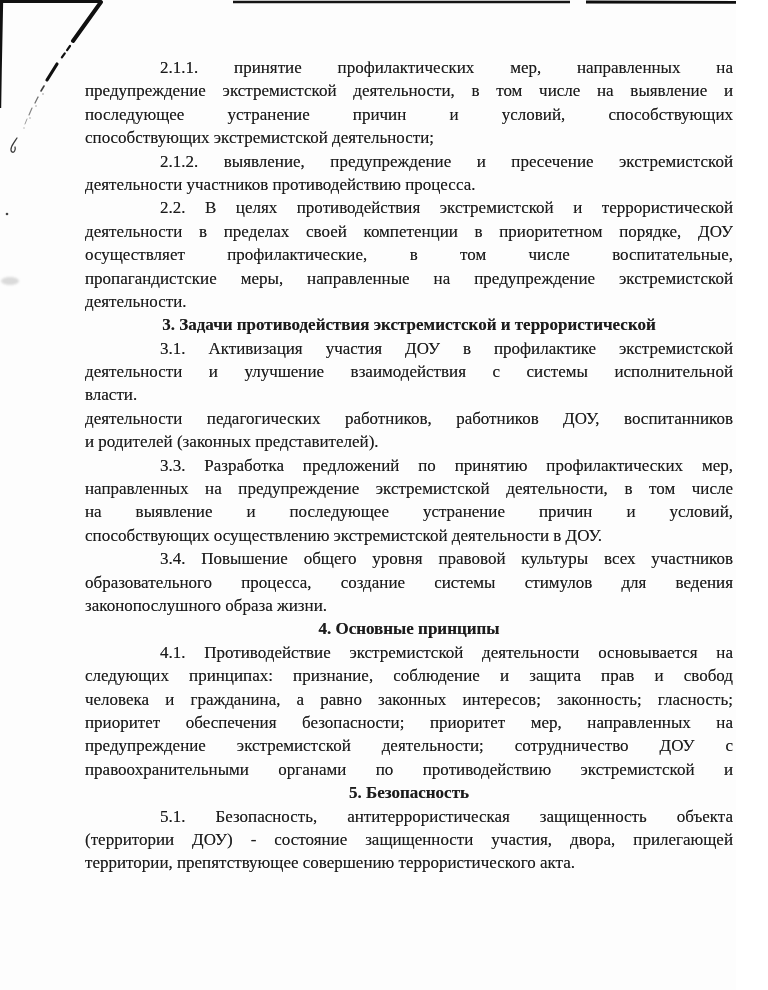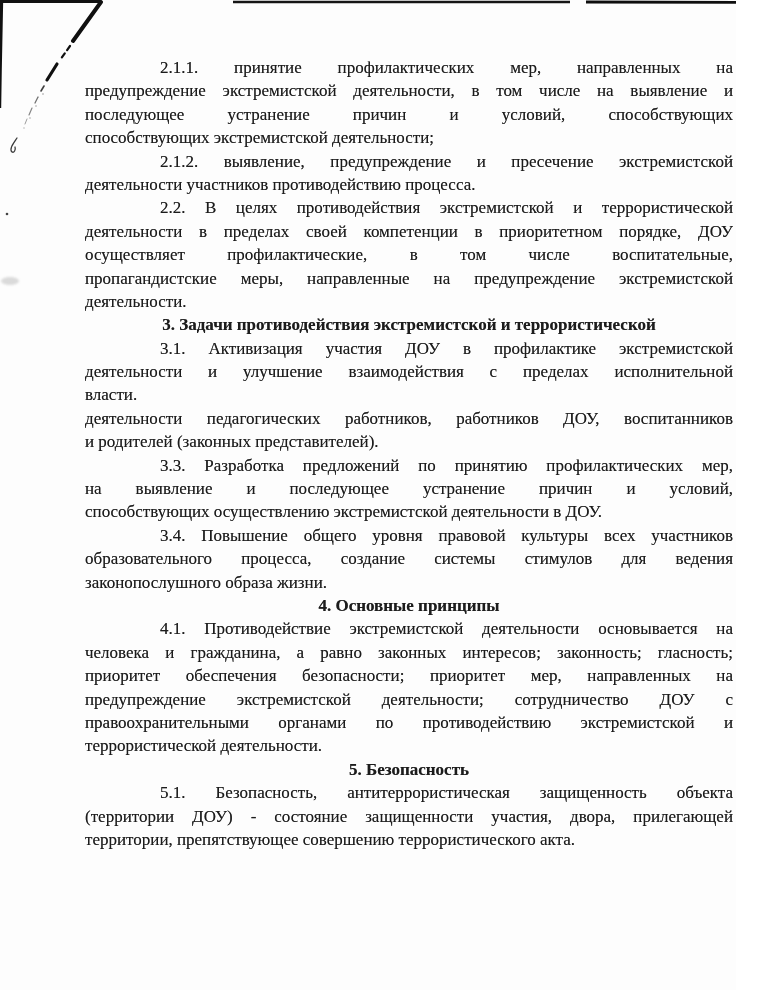--- a/index.html
+++ b/index.html
@@ -122,47 +122,48 @@
         <div class="line">деятельности в пределах своей компетенции в приоритетном порядке, ДОУ</div>
         <div class="line">осуществляет профилактические, в том числе воспитательные,</div>
         <div class="line">пропагандистские меры, направленные на предупреждение экстремистской</div>
         <div class="line last">деятельности.</div>
       </div>
       <div class="block heading">
         <div class="line first">3. Задачи противодействия экстремистской и террористической</div>
       </div>
       <div class="block paragraph">
         <div class="line first">3.1. Активизация участия ДОУ в профилактике экстремистской</div>
-        <div class="line">деятельности и улучшение взаимодействия с пределах исполнительной</div>
+        <div class="line">деятельности и улучшение взаимодействия с системы исполнительной</div>
         <div class="line last">власти.</div>
       </div>
       <div class="block paragraph">
         <div class="line">деятельности педагогических работников, работников ДОУ, воспитанников</div>
         <div class="line last">и родителей (законных представителей).</div>
       </div>
       <div class="block paragraph">
         <div class="line first">3.3. Разработка предложений по принятию профилактических мер,</div>
+        <div class="line">направленных на предупреждение экстремистской деятельности, в том числе</div>
         <div class="line">на выявление и последующее устранение причин и условий,</div>
         <div class="line last">способствующих осуществлению экстремистской деятельности в ДОУ.</div>
       </div>
       <div class="block paragraph">
         <div class="line first">3.4. Повышение общего уровня правовой культуры всех участников</div>
         <div class="line">образовательного процесса, создание системы стимулов для ведения</div>
         <div class="line last">законопослушного образа жизни.</div>
       </div>
       <div class="block heading">
         <div class="line first last">4. Основные принципы</div>
       </div>
       <div class="block paragraph">
         <div class="line first">4.1. Противодействие экстремистской деятельности основывается на</div>
+        <div class="line">следующих принципах: признание, соблюдение и защита прав и свобод</div>
         <div class="line">человека и гражданина, а равно законных интересов; законность; гласность;</div>
         <div class="line">приоритет обеспечения безопасности; приоритет мер, направленных на</div>
         <div class="line">предупреждение экстремистской деятельности; сотрудничество ДОУ с</div>
         <div class="line">правоохранительными органами по противодействию экстремистской и</div>
-        <div class="line last">террористической деятельности.</div>
       </div>
       <div class="block heading">
         <div class="line first last">5. Безопасность</div>
       </div>
       <div class="block paragraph">
         <div class="line first">5.1. Безопасность, антитеррористическая защищенность объекта</div>
         <div class="line">(территории ДОУ) - состояние защищенности участия, двора, прилегающей</div>
         <div class="line last">территории, препятствующее совершению террористического акта.</div>
       </div>
     </main>

